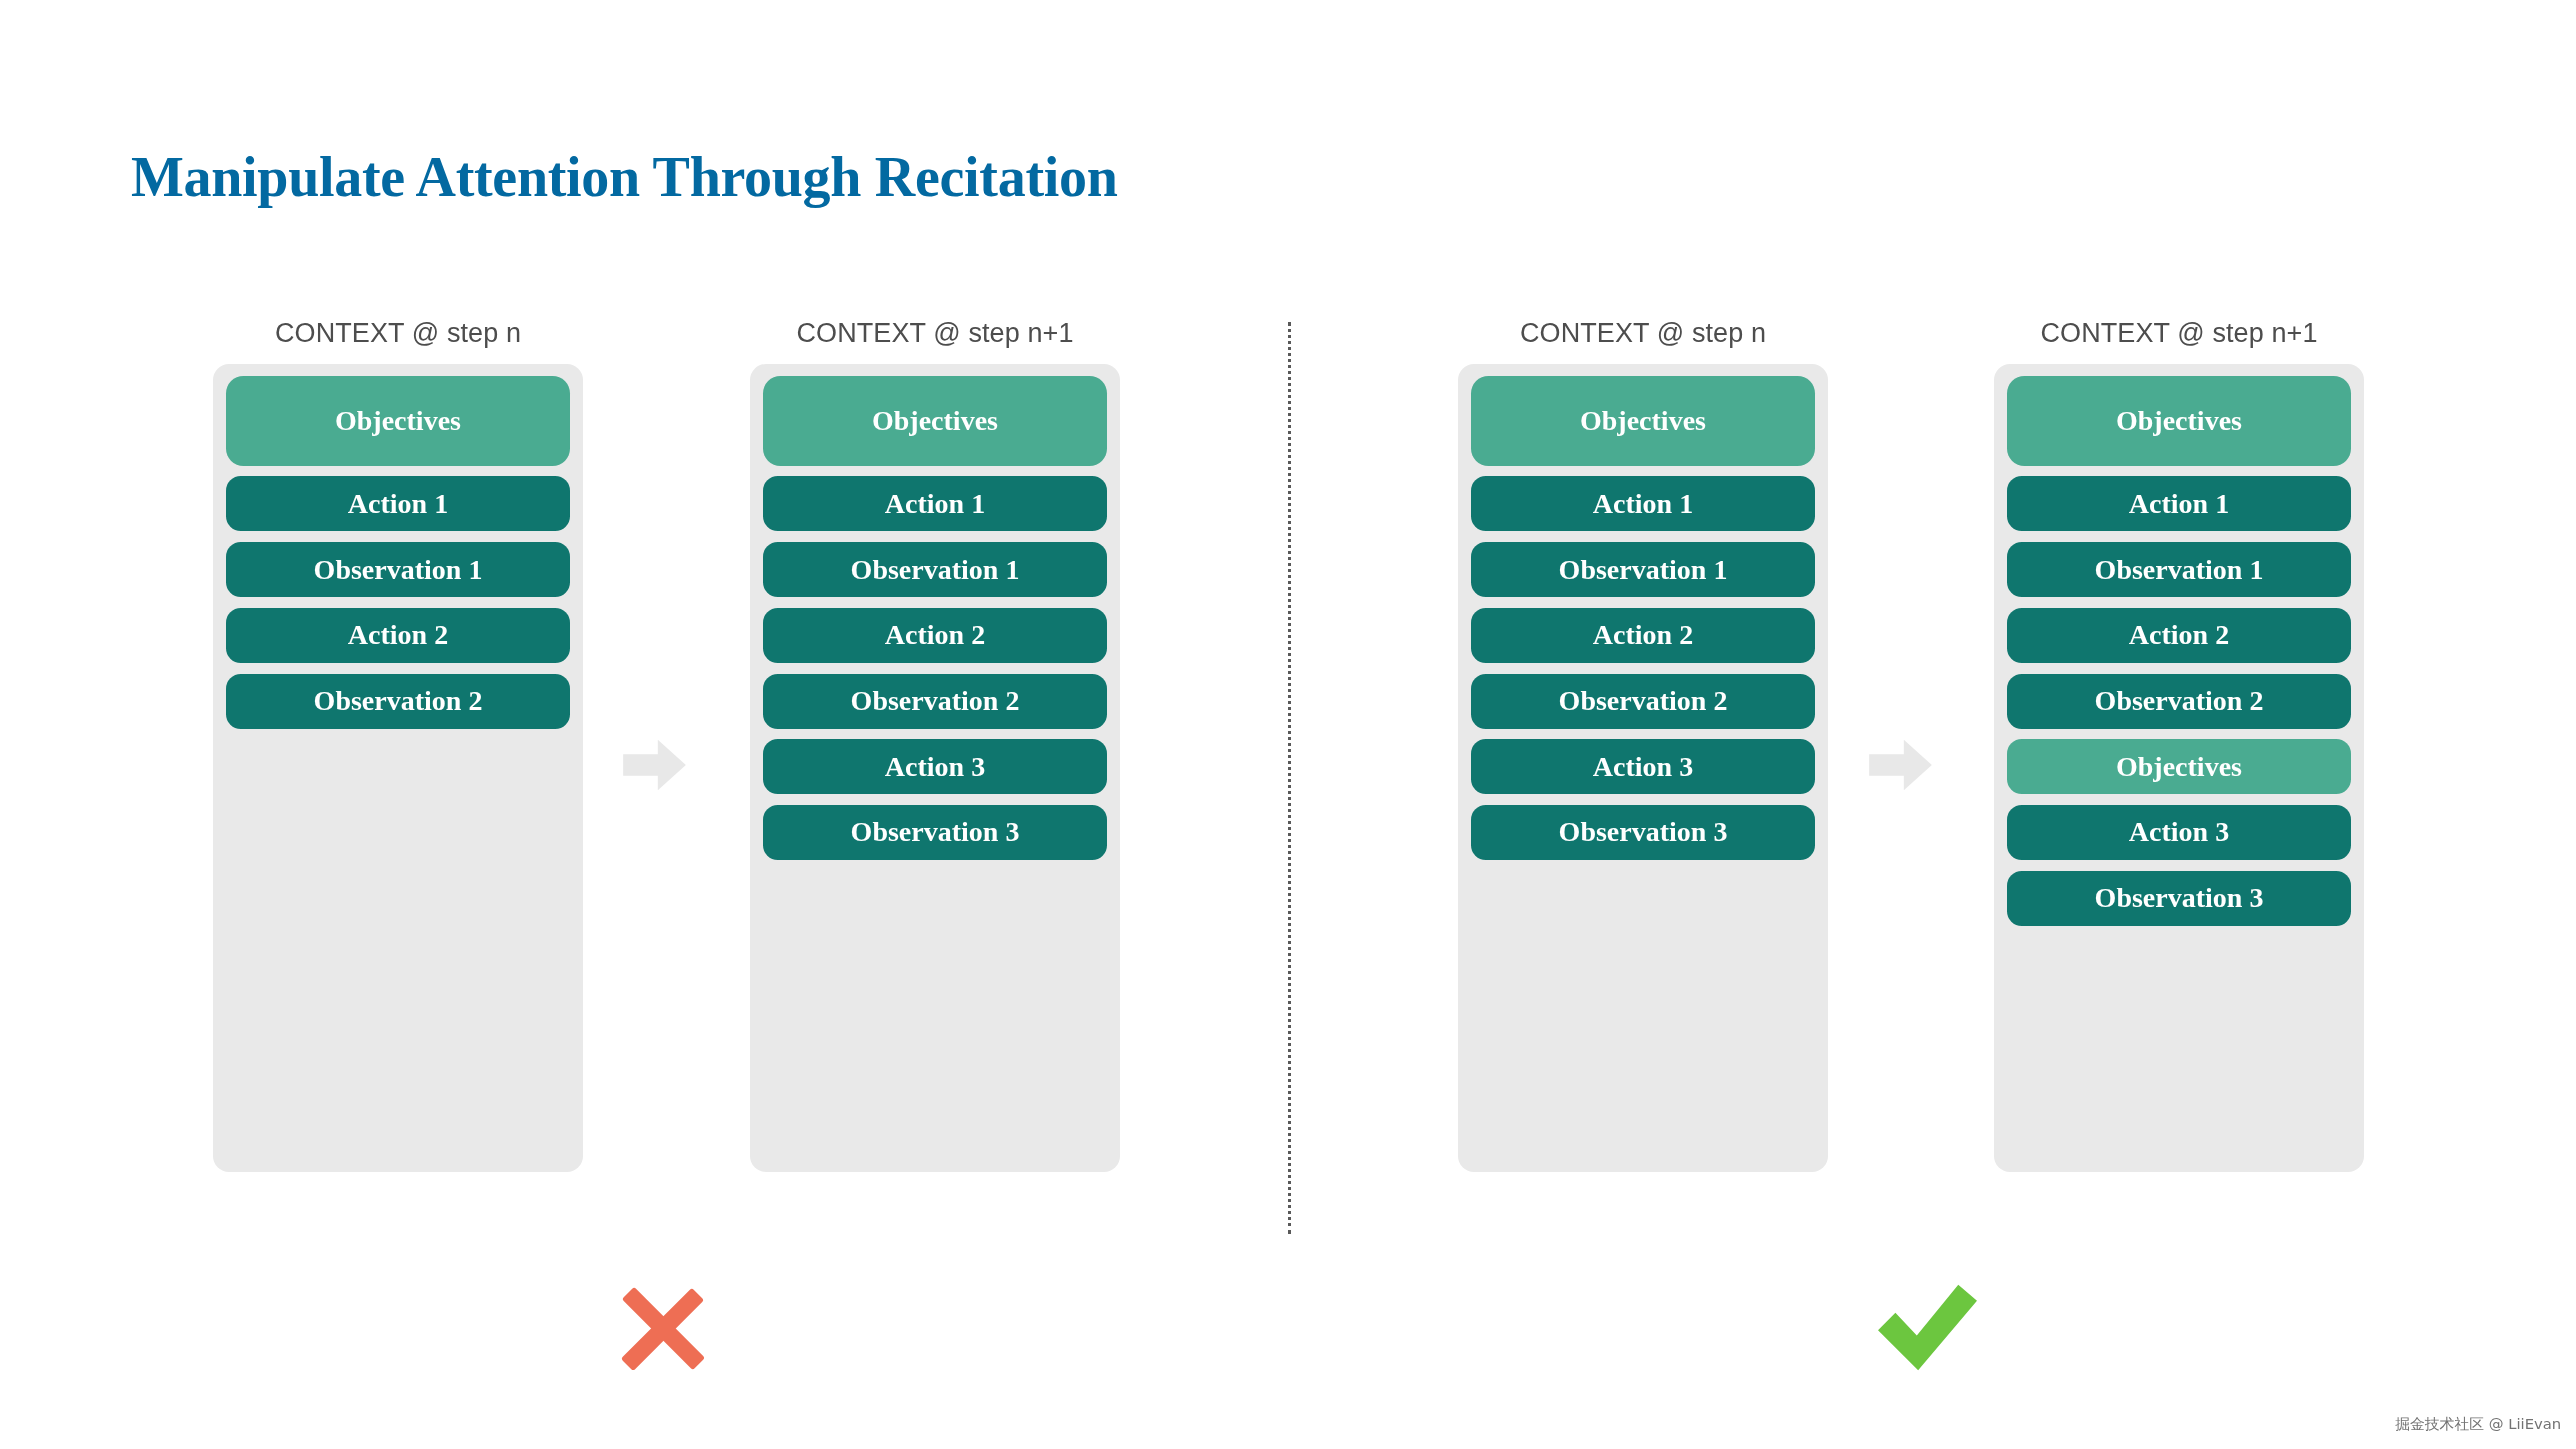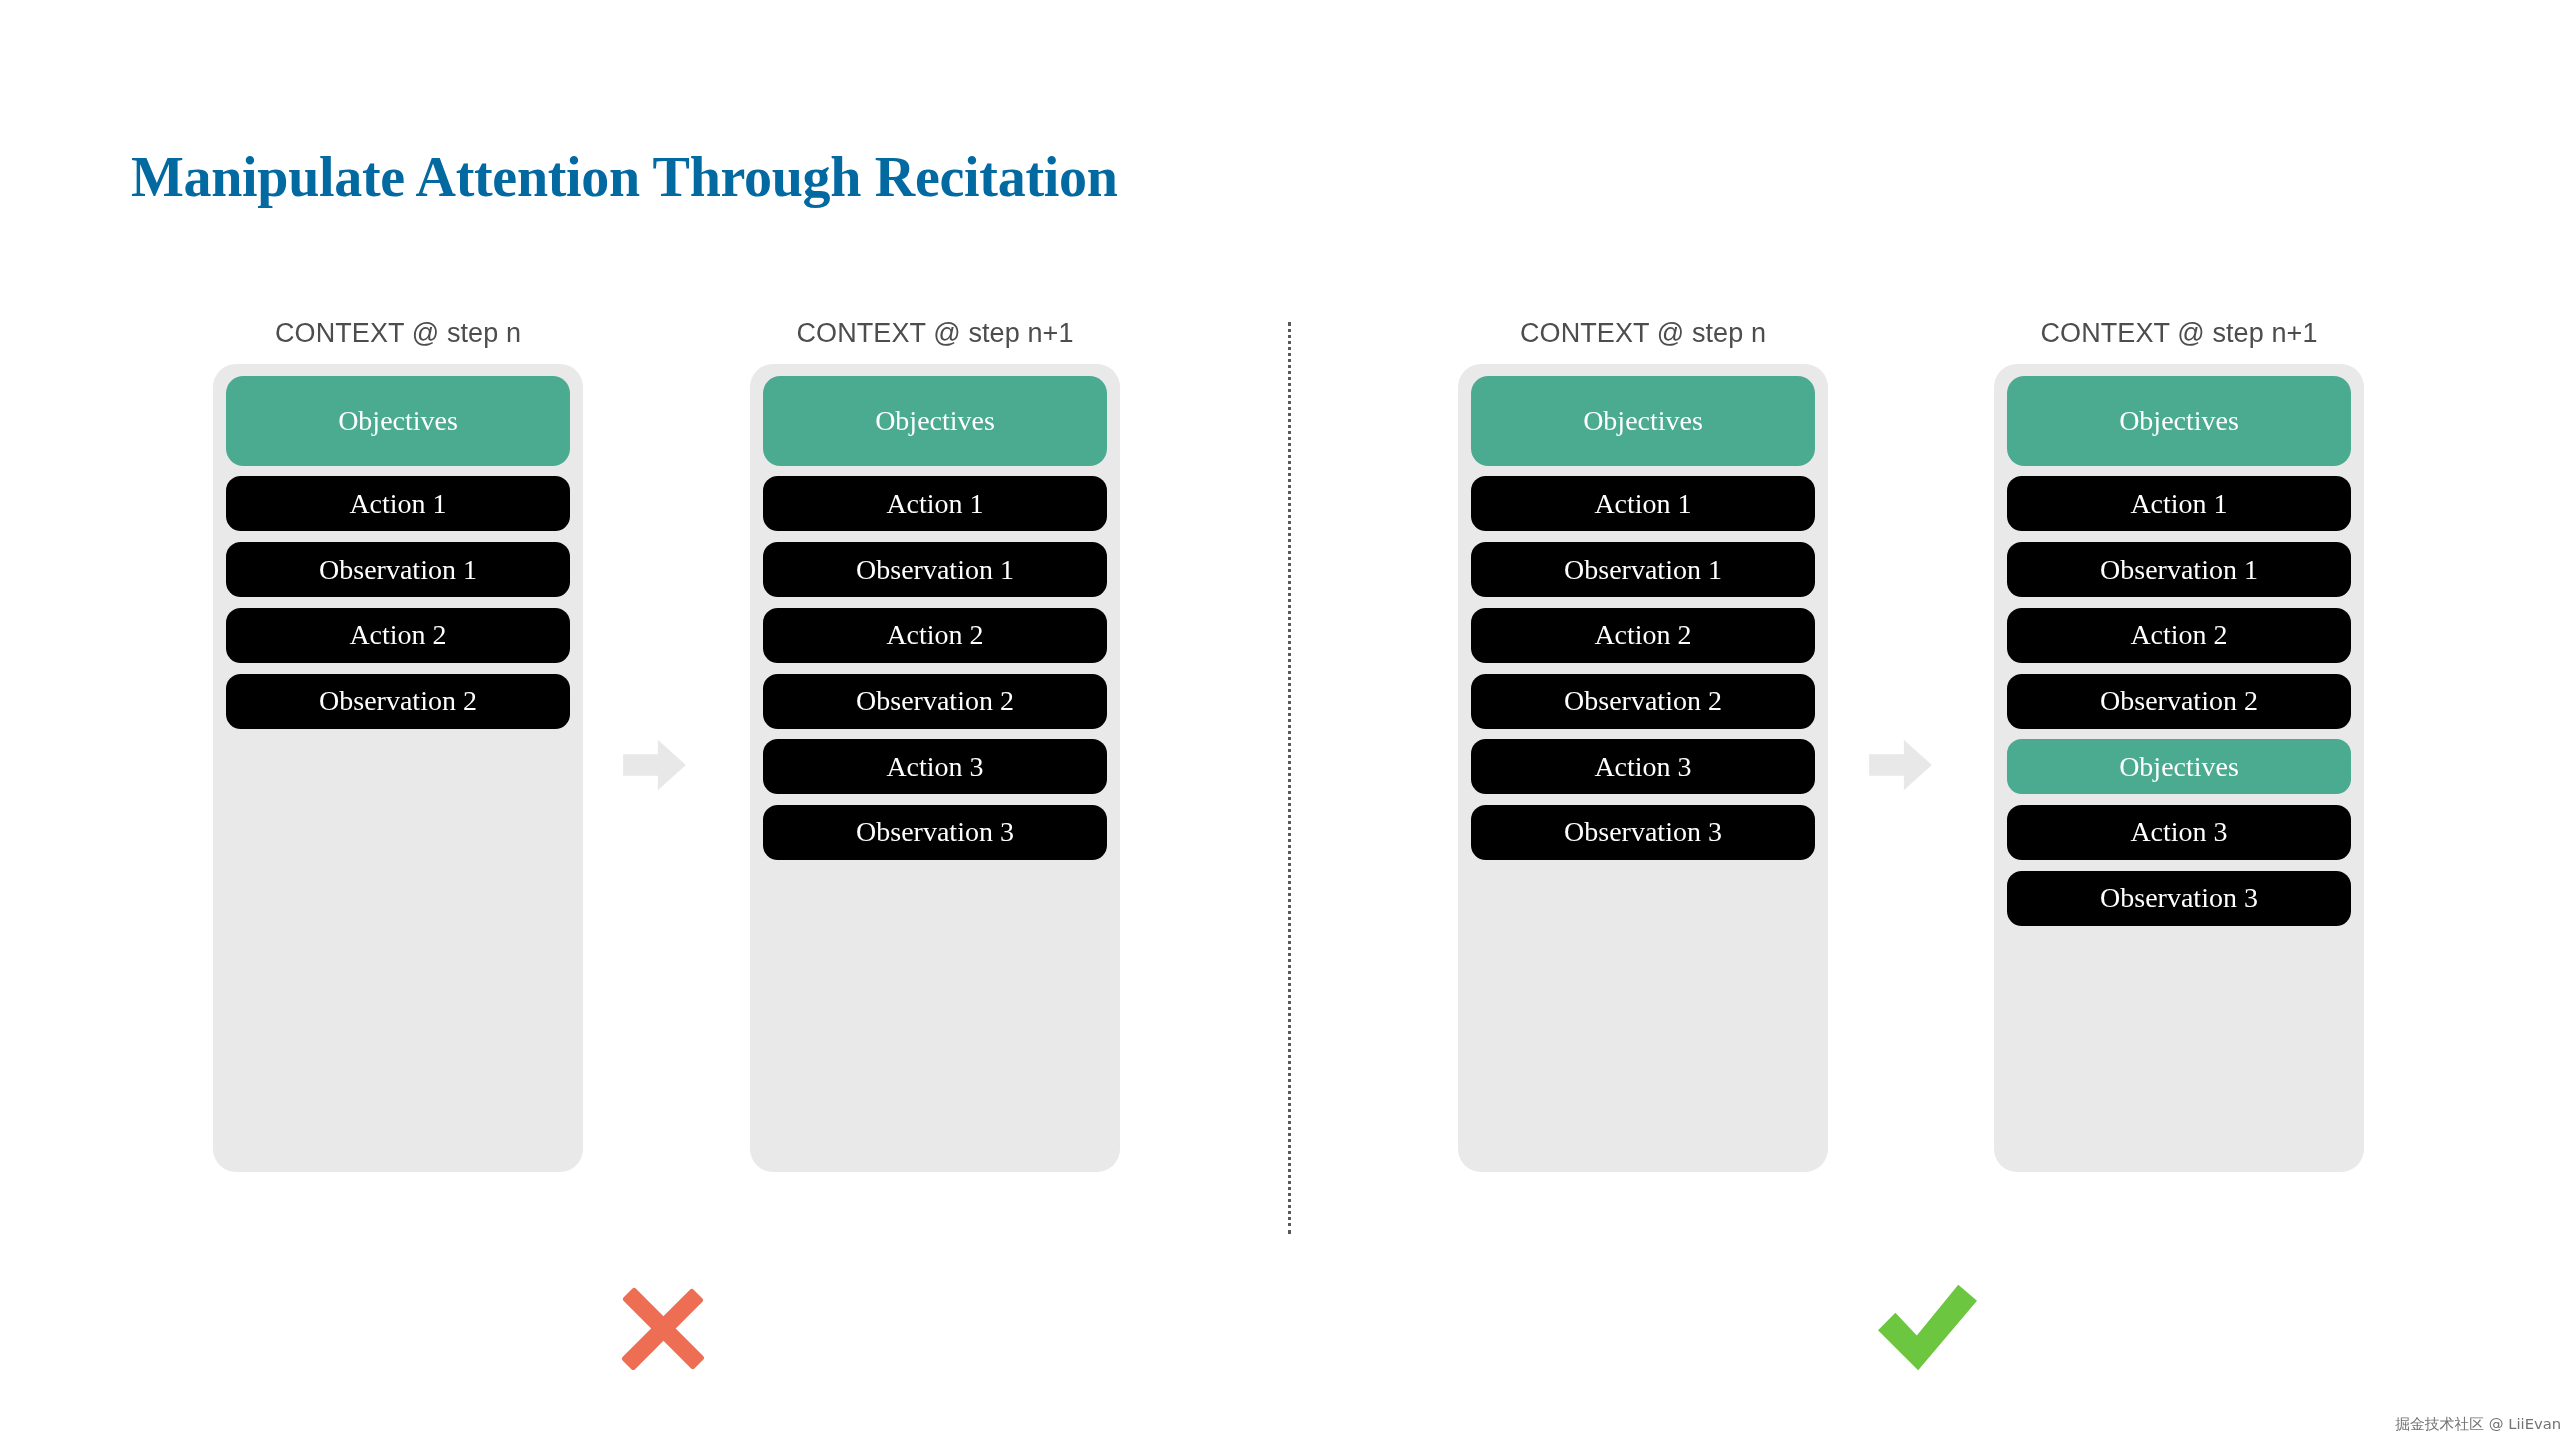--- a/index.html
+++ b/index.html
@@ -60,44 +60,45 @@
     font-size: 27px;
     color: #4d4d4d;
     letter-spacing: 0.1px;
     white-space: nowrap;
     margin-bottom: 14.8px;
   }
   .panel {
     width: 100%;
     height: 808px;
     background: #e9e9e9;
-    border-radius: 23px;
+    border-radius: 16px;
     box-sizing: border-box;
     padding: 12px 13.4px 13.4px 13.4px;
+    font-weight: bold;
   }
   .stack {
     display: flex;
     flex-direction: column;
     gap: 10.7px;
   }
 
   
   .row {
     border-radius: 14.8px;
     display: flex;
     align-items: center;
     justify-content: center;
     font-family: "Liberation Serif", "DejaVu Serif", serif;
     font-size: 28px;
     color: #ffffff;
     text-align: center;
     box-sizing: border-box;
   }
   .row.gray {
-    background: #000000;
+    background: #0f766e;
     height: 55px;
   }
   .row.green {
     background: #4aab91;
     height: 90px;
     border-radius: 17.4px;
   }
   .row.green.inline {
     height: 55px;
     border-radius: 14.8px;

